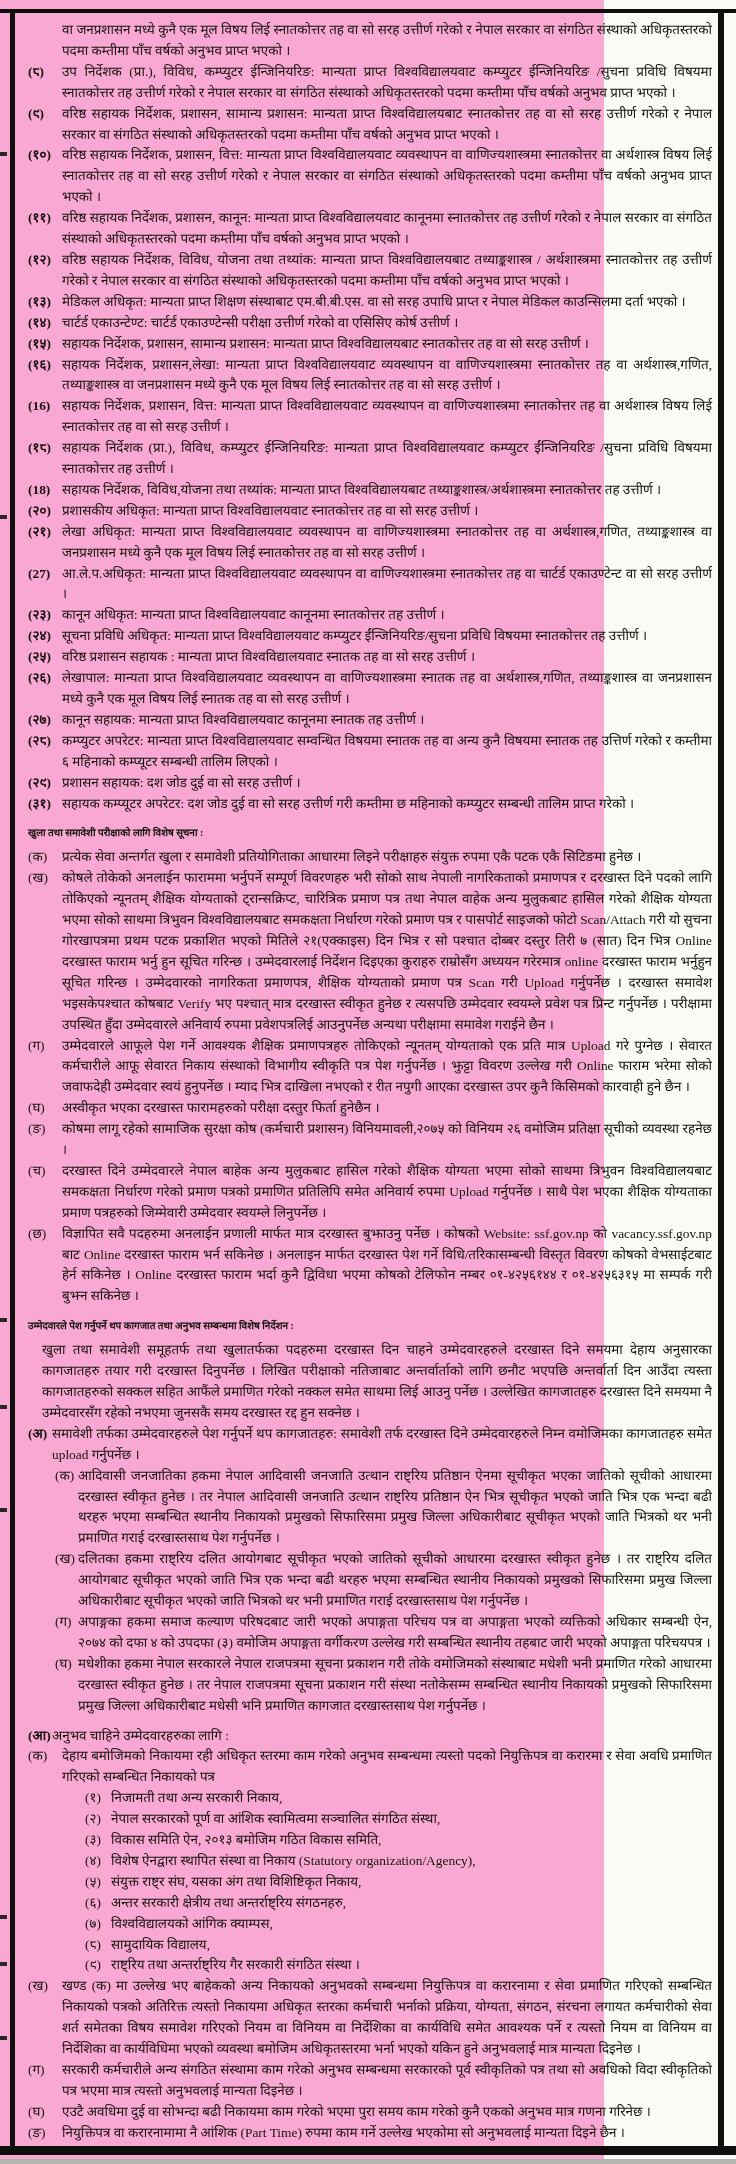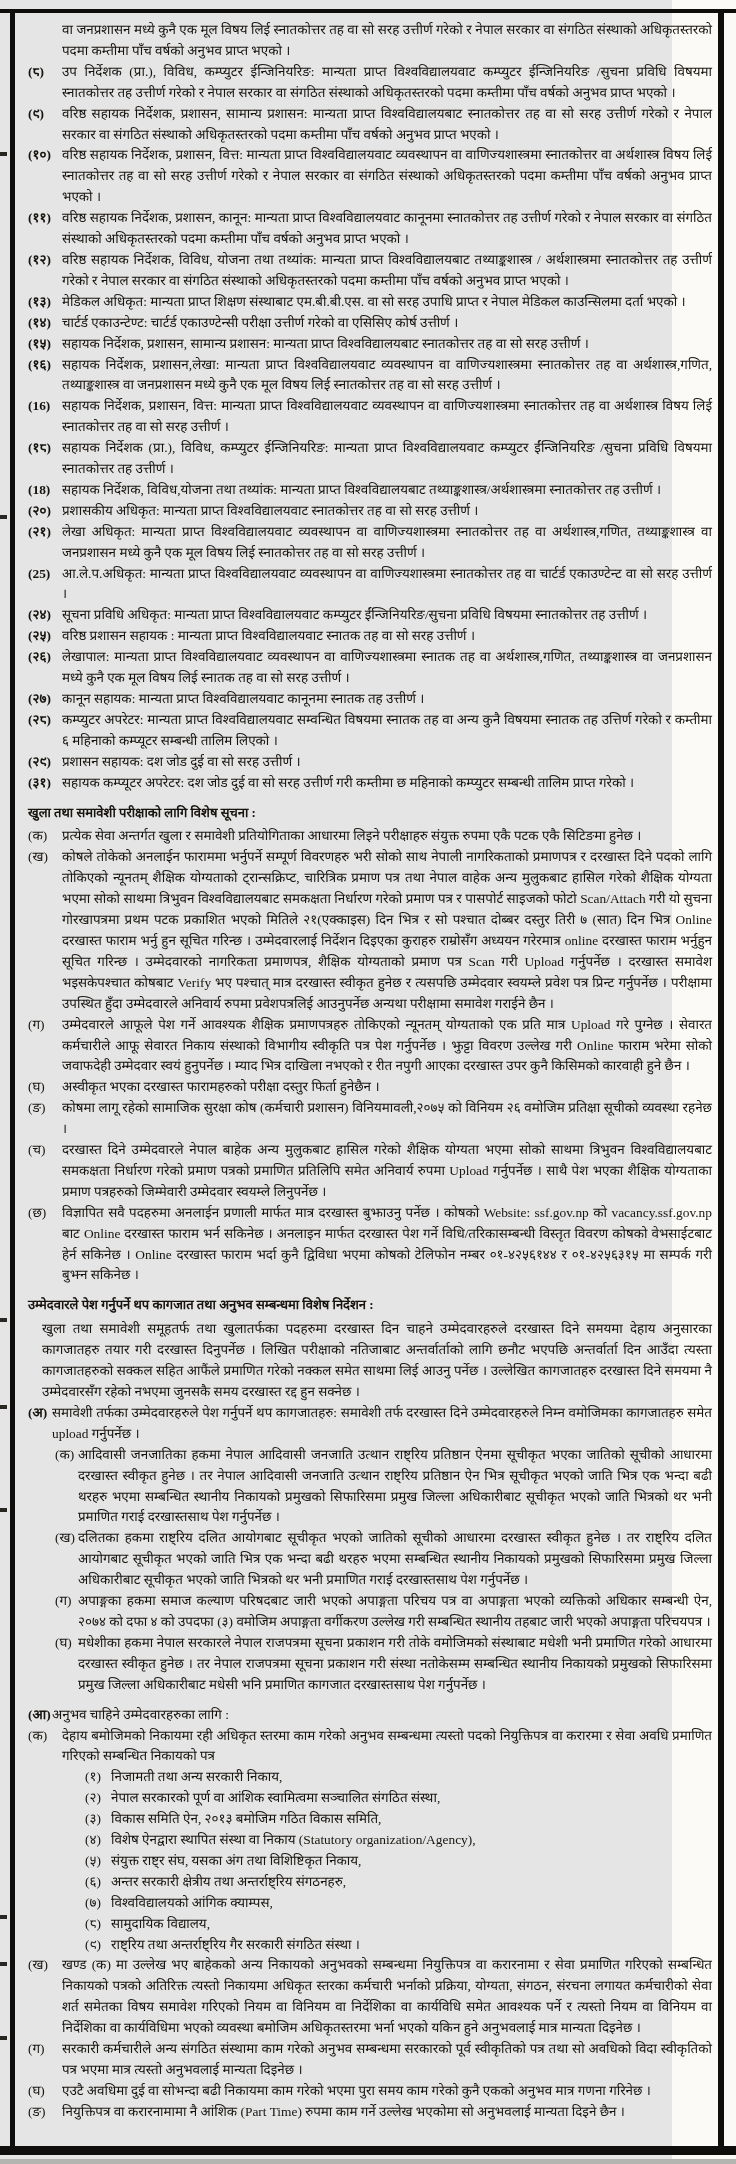--- a/index.html
+++ b/index.html
@@ -3,21 +3,21 @@
 <meta charset="utf-8">
 <title>Scanned Notice</title>
 <style>
   html,body{margin:0;padding:0;}
   body{
     width:736px;height:2164px;overflow:hidden;
     background:#fbfaf6;
     font-family:"Liberation Serif","DejaVu Sans",serif;
     color:#17130e;
   }
-  .page{position:relative;width:672px;height:2164px;background:#e5e5e5;}
+  .page{position:relative;width:604px;height:2164px;background:#f9a8d4;}
   
   .b-top,.b-left,.b-right,.b-bottom,.b-gray{position:absolute;background:#0f0e0c;}
   .b-top{left:0;top:9px;width:736px;height:4px;}
   .b-left{left:10px;top:9px;width:5px;height:2141px;}
   .b-right{left:718px;top:9px;width:6px;height:2141px;}
   .b-bottom{left:0;top:2146px;width:736px;height:9px;}
   .b-gray{left:0;top:2159px;width:736px;height:5px;background:#b4b4b0;}
   .artifact{position:absolute;left:0;width:7px;height:4px;background:#2a2622;}
 
   .content{
@@ -28,21 +28,21 @@
   .blk .num{flex:0 0 34px;white-space:nowrap;}
   .blk .txt{flex:1;text-align:justify;}
   .blk.item .num{font-weight:bold;}
   .blk.aitem .num{flex-basis:24px;font-weight:bold;}
   .blk.sub{margin-left:27px;}
   .blk.sub .num{flex-basis:23px;}
   .blk.sub2{margin-left:57px;}
   .blk.sub2 .num{flex-basis:26px;}
   .blk.cont{margin-left:34px;}
   .blk.para{margin-left:14px;}
-  .blk.heading{font-weight:bold;font-size:13px;margin:9px 0 3px 0;}
+  .blk.heading{font-weight:bold;font-size:10px;margin:9px 0 3px 0;}
   .blk.heading .txt{text-align:left;}
   .mt{margin-top:9px;}
   b{font-weight:normal;}
 </style>
 </head>
 <body>
 
 <div class="page">
   <div class="b-top"></div>
   <div class="b-left"></div>
@@ -103,22 +103,26 @@
       </div>
       <div class="blk item">
         <span class="num">(२०)</span>
         <span class="txt"><b>प्रशासकीय अधिकृत: </b>मान्यता प्राप्त विश्वविद्यालयवाट स्नातकोत्तर तह वा सो सरह उत्तीर्ण ।</span>
       </div>
       <div class="blk item">
         <span class="num">(२१)</span>
         <span class="txt"><b>लेखा अधिकृत: </b>मान्यता प्राप्त विश्वविद्यालयवाट व्यवस्थापन वा वाणिज्यशास्त्रमा स्नातकोत्तर तह वा अर्थशास्त्र,गणित, तथ्याङ्कशास्त्र वा जनप्रशासन मध्ये कुनै एक मूल विषय लिई स्नातकोत्तर तह वा सो सरह उत्तीर्ण ।</span>
       </div>
       <div class="blk item">
-        <span class="num">(25)</span>
+        <span class="num">(27)</span>
         <span class="txt"><b>आ.ले.प.अधिकृत: </b>मान्यता प्राप्त विश्वविद्यालयवाट व्यवस्थापन वा वाणिज्यशास्त्रमा स्नातकोत्तर तह वा चार्टर्ड एकाउण्टेन्ट वा सो सरह उत्तीर्ण ।</span>
+      </div>
+      <div class="blk item">
+        <span class="num">(२३)</span>
+        <span class="txt"><b>कानून अधिकृत: </b>मान्यता प्राप्त विश्वविद्यालयवाट कानूनमा स्नातकोत्तर तह उत्तीर्ण ।</span>
       </div>
       <div class="blk item">
         <span class="num">(२४)</span>
         <span class="txt"><b>सूचना प्रविधि अधिकृत: </b>मान्यता प्राप्त विश्वविद्यालयवाट कम्प्युटर ईंन्जिनियरिङ/सुचना प्रविधि विषयमा स्नातकोत्तर तह उत्तीर्ण ।</span>
       </div>
       <div class="blk item">
         <span class="num">(२५)</span>
         <span class="txt"><b>वरिष्ठ प्रशासन सहायक : </b>मान्यता प्राप्त विश्वविद्यालयवाट स्नातक तह वा सो सरह उत्तीर्ण ।</span>
       </div>
       <div class="blk item">

